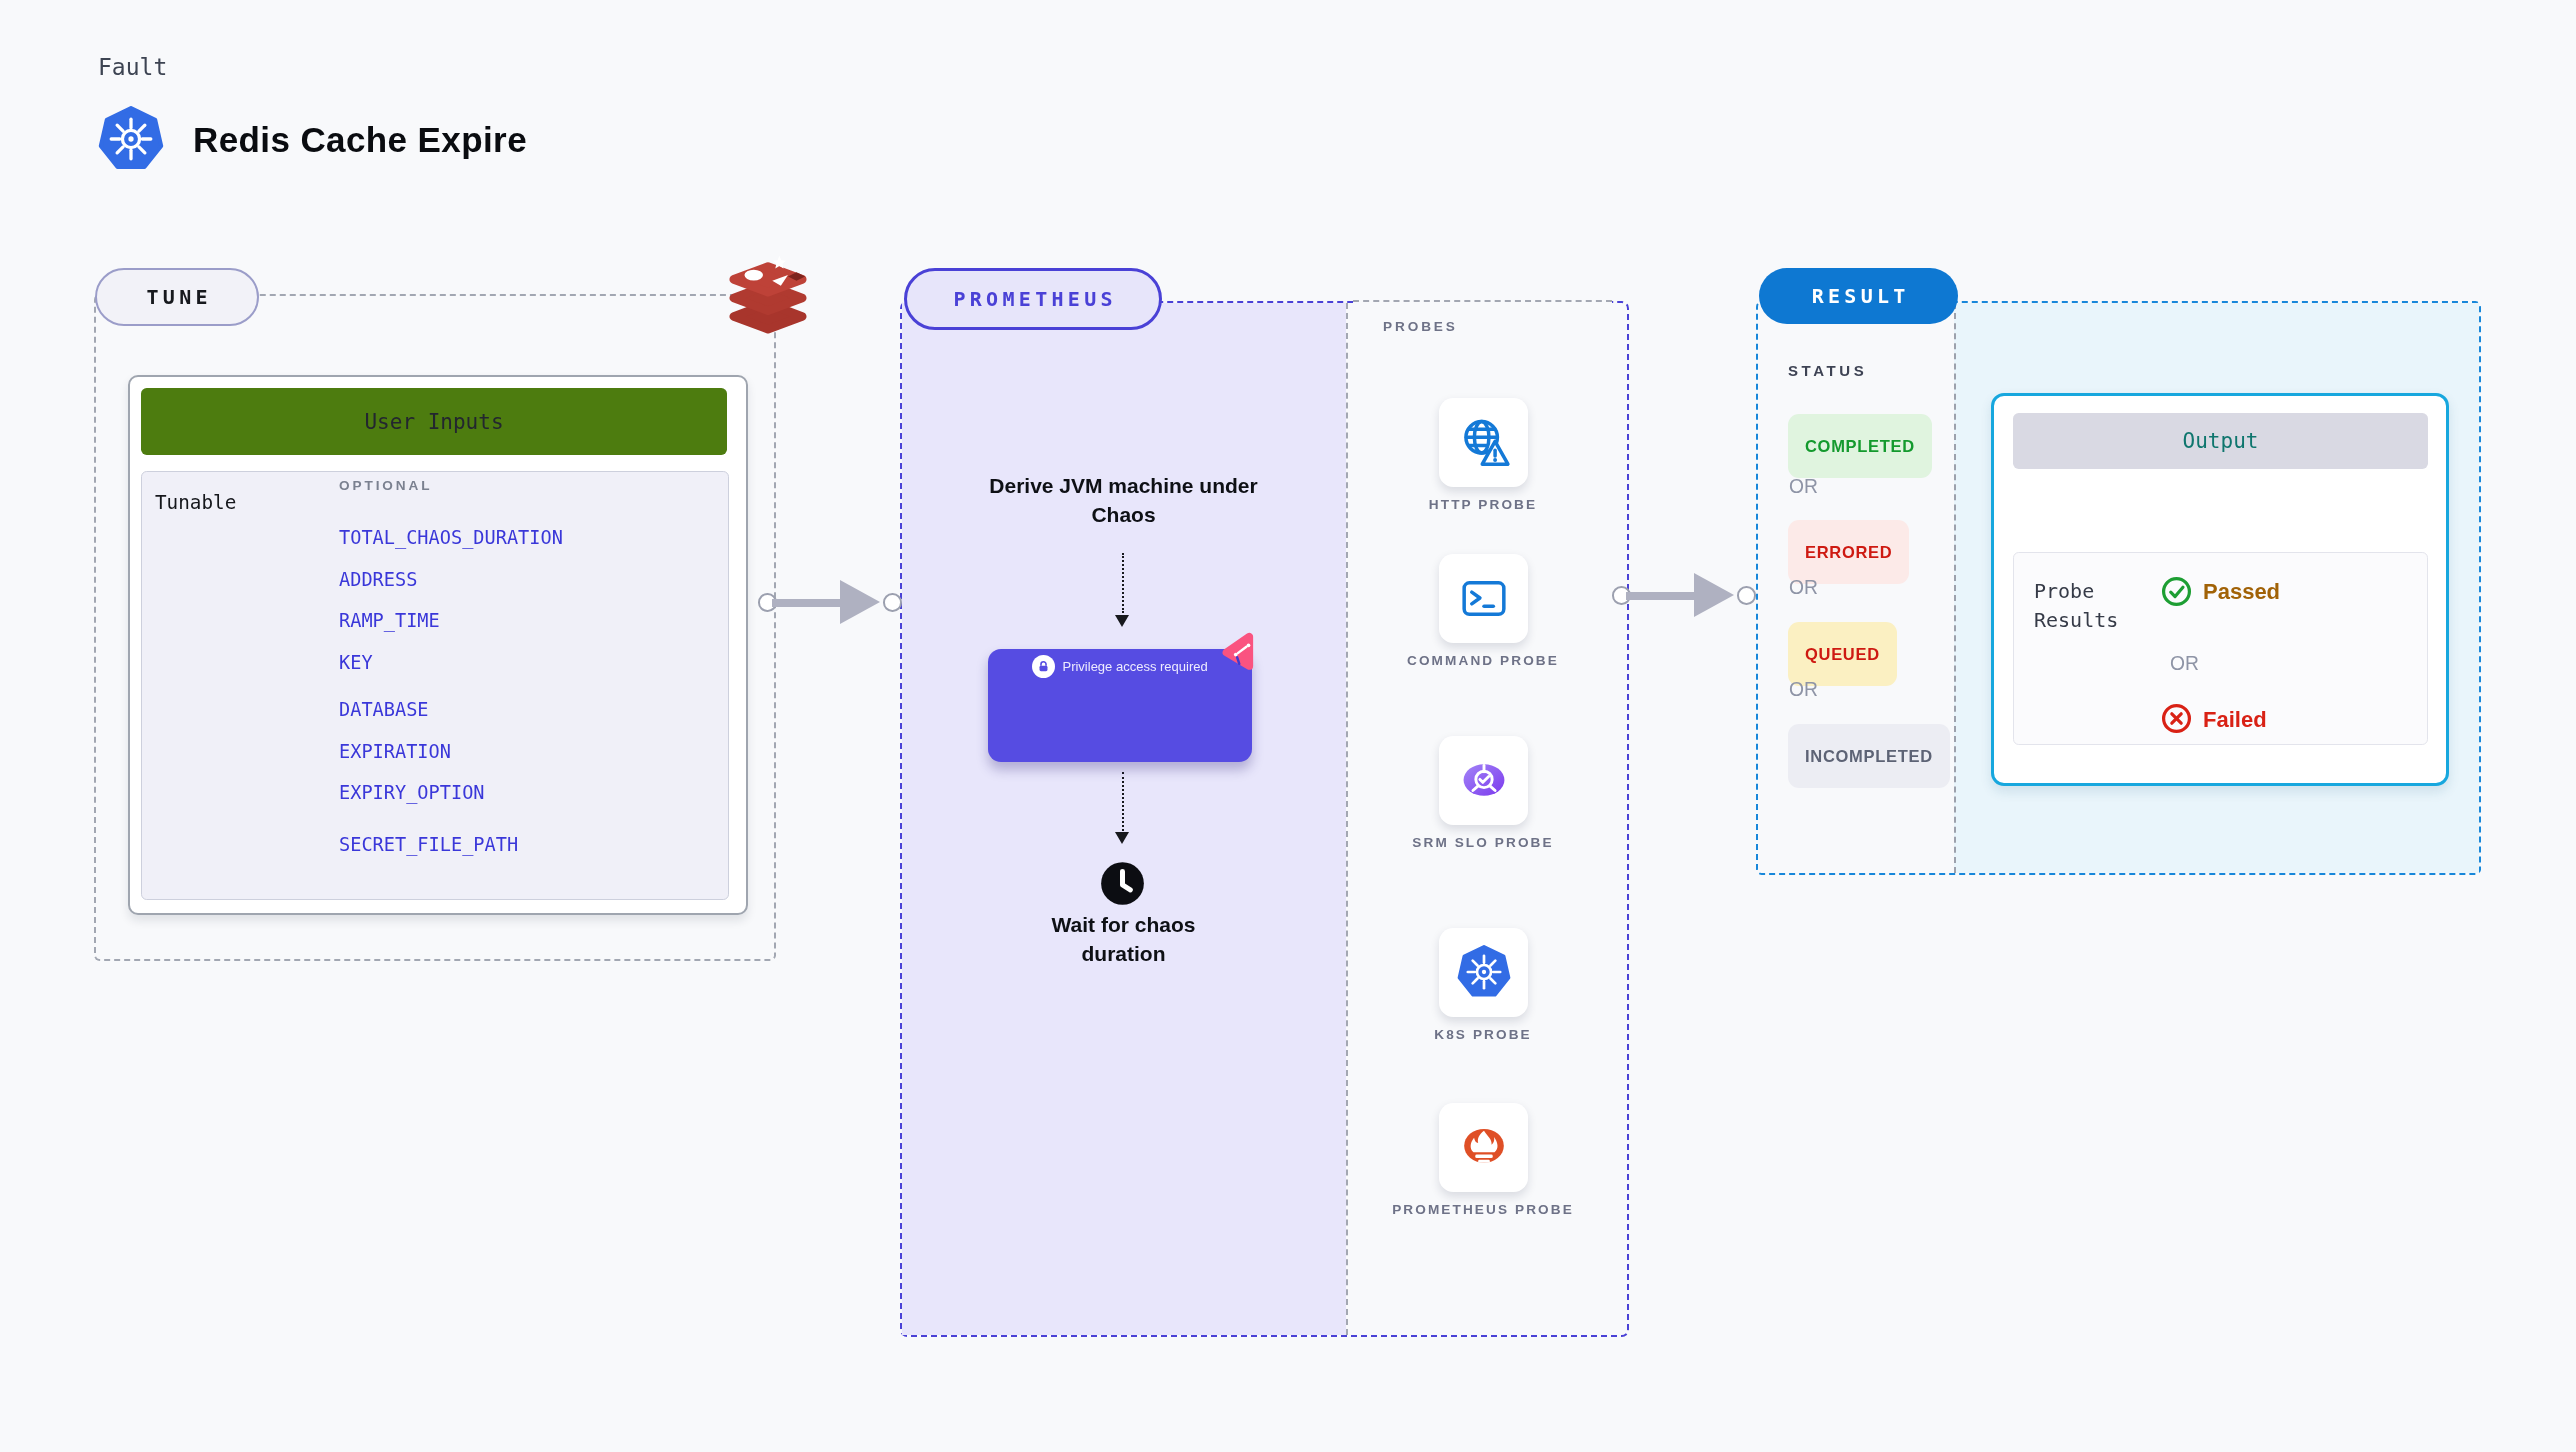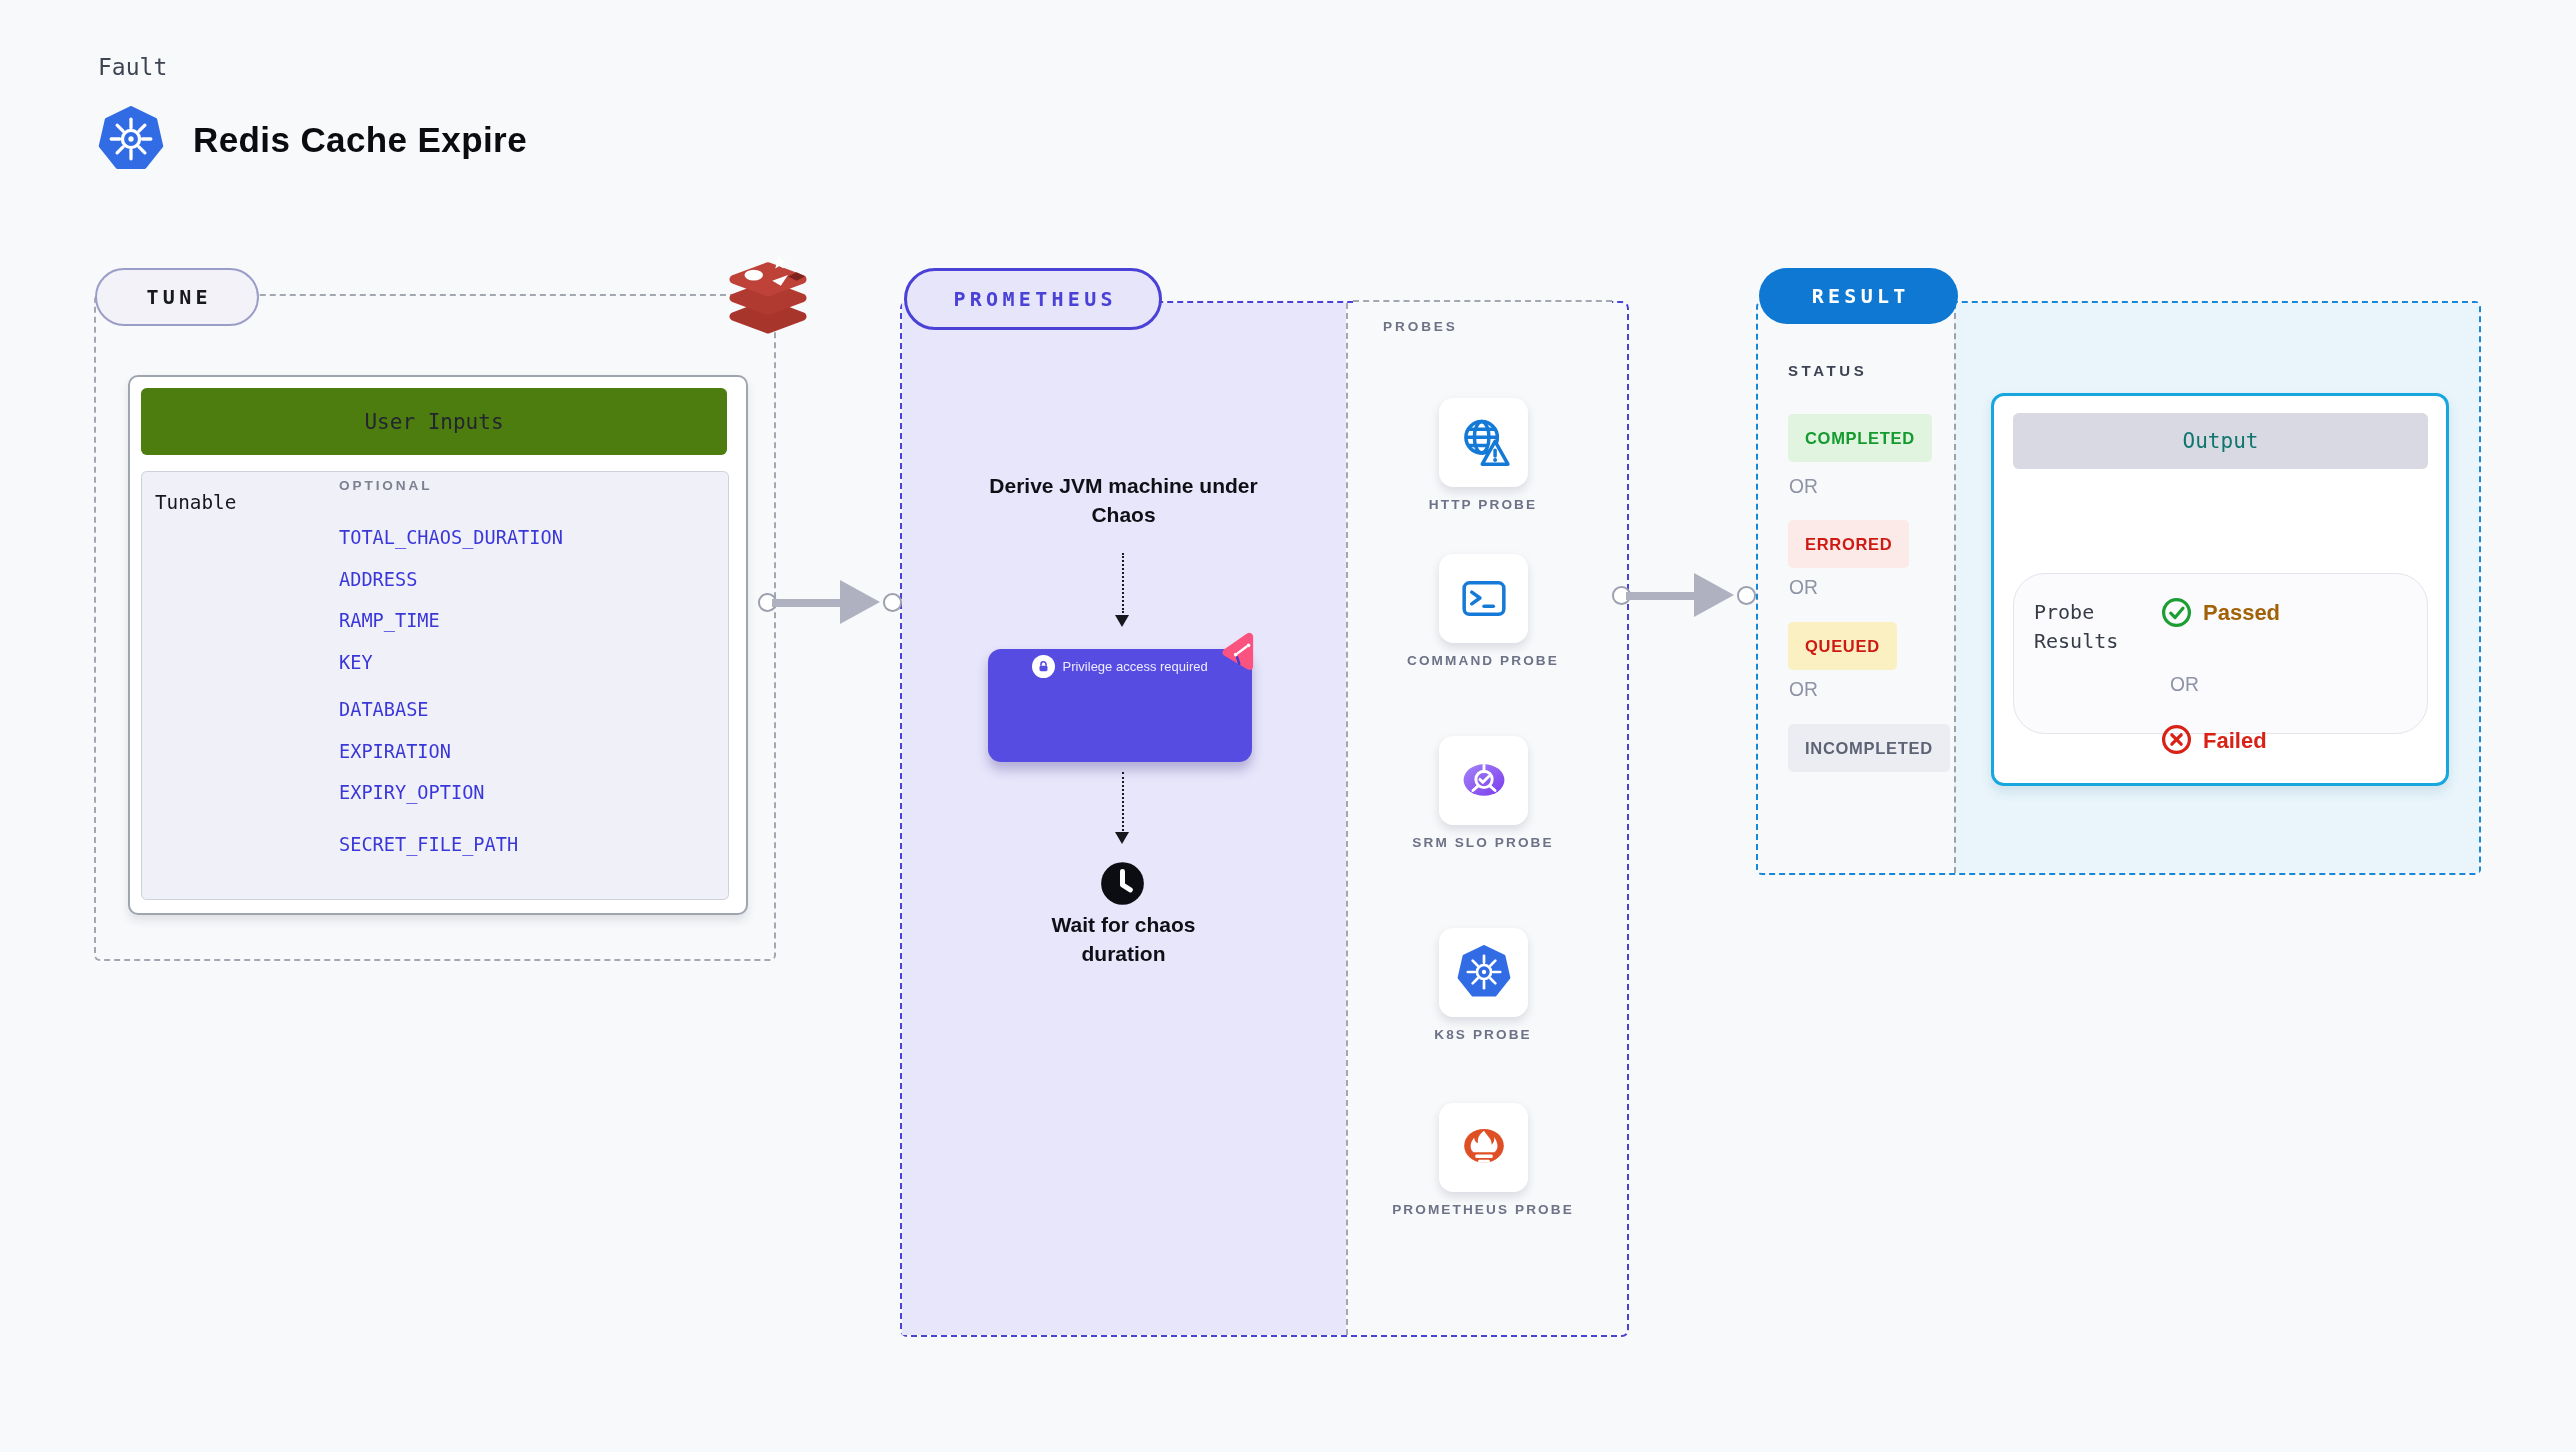--- a/index.html
+++ b/index.html
@@ -67,38 +67,38 @@
   .probe-card{left:1439px;width:89px;height:89px;background:#fff;border-radius:14.3px;
               box-shadow:0 4.3px 10px rgba(25,30,60,.13);display:flex;align-items:center;justify-content:center;}
   .probe-label{left:1390px;width:186px;text-align:center;font-size:13.6px;font-weight:700;
                letter-spacing:2.1px;color:#6E7287;line-height:23px;}
 
   
   .result-box{left:1756px;top:301px;width:721px;height:570px;border:2.9px dashed #1787DA;border-radius:5.7px;}
   .result-fill{position:absolute;left:196px;top:0;bottom:0;right:0;background:#E9F5FB;}
   .result-sep{position:absolute;left:196px;top:0;bottom:0;border-left:2.1px dashed #9CA1AC;}
   .status-label{left:1788px;top:362px;font-size:15px;font-weight:700;letter-spacing:3.6px;color:#3E4354;}
-  .status-badge{height:40px;display:inline-flex;align-items:center;padding:4px 17px;border-radius:5px;
+  .status-badge{height:40px;display:inline-flex;align-items:center;padding:12px 17px;border-radius:11px;
                 font-size:16.5px;font-weight:700;letter-spacing:0.7px;left:1788px;}
   .b-completed{background:#E0F4DF;color:#149A2E;}
   .b-errored{background:#FCEAE8;color:#CE1A12;}
   .b-queued{background:#FBF0C2;color:#CE1A12;}
   .b-incompleted{background:#ECEDF3;color:#5D6375;}
   .or-label{left:1789px;font-size:19.3px;font-weight:500;color:#8E94A6;}
 
   .output-card{left:1991px;top:393px;width:458px;height:393px;background:#fff;border:3.6px solid #17A7DE;
                border-radius:13px;box-shadow:0 5.7px 11.5px rgba(20,80,120,.12);box-sizing:border-box;}
   .output-header{left:2013px;top:413px;width:415px;height:56px;background:#D9D9E3;border-radius:5.7px;
                  display:flex;align-items:center;justify-content:center;font-size:21px;color:#0f766e;}
   .out-row{left:2013px;width:415px;background:#FBFBFD;border:1.4px solid #E3E4EC;border-radius:5.7px;
            box-sizing:border-box;}
   .metrics-row{top:489px;height:67px;display:flex;align-items:center;}
   .row-label{padding-left:20px;font-size:20px;color:#363B48;}
   .metrics-value{position:absolute;left:159px;font-size:20px;color:#4543E1;}
-  .proberes-row{top:573px;height:161px;border-radius:32px;}
+  .proberes-row{top:552px;height:193px;}
   .proberes-label{position:absolute;left:20px;top:24px;width:122px;font-size:20px;line-height:29px;color:#363B48;}
   .pf-row{position:absolute;left:146px;display:flex;align-items:center;gap:10px;}
   .pf-text{font-size:22px;font-weight:700;}
   .passed-text{color:#a16207;}
   .failed-text{color:#D92115;}
   .out-or{position:absolute;left:156px;font-size:19.3px;font-weight:500;color:#8E94A6;}
 </style>
 </head>
 <body>
 

